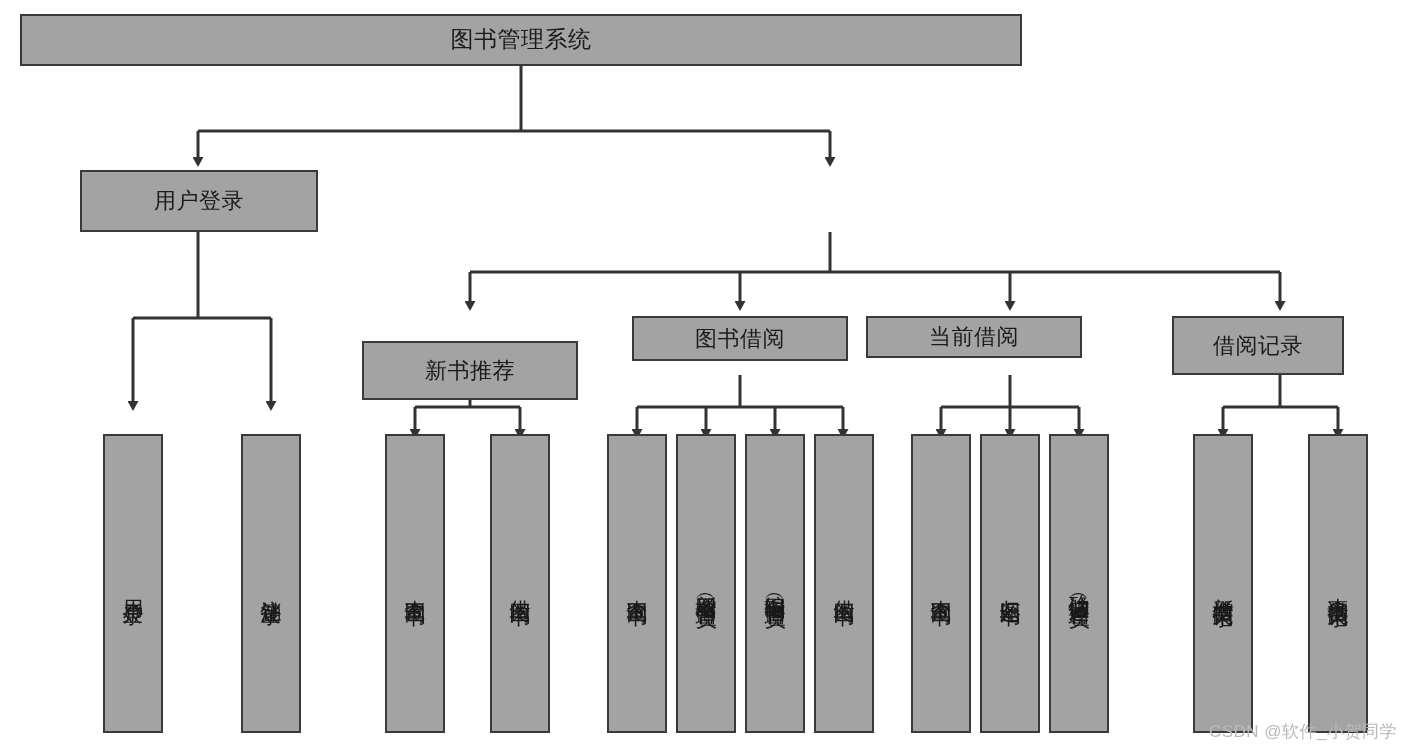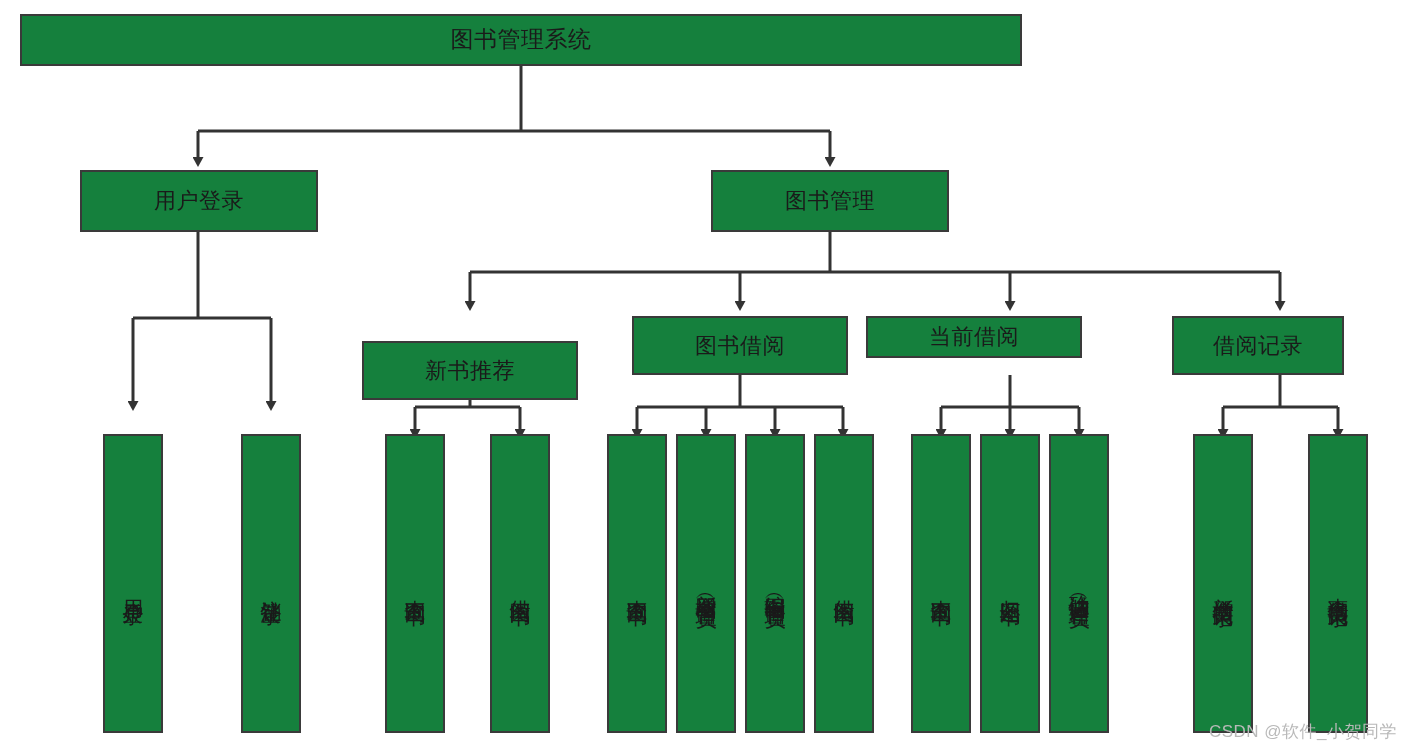--- a/index.html
+++ b/index.html
@@ -21,21 +21,21 @@
     position: absolute;
     left: 0;
     top: 0;
     width: 1405px;
     height: 747px;
     pointer-events: none;
   }
   .node {
     position: absolute;
     box-sizing: border-box;
-    background: #15803d;
+    background: #a3a3a3;
     border: 2px solid #3a3a3a;
     display: flex;
     align-items: center;
     justify-content: center;
     color: #1a1a1a;
   }
   .node .label {
     text-align: center;
     line-height: 1.18;
     letter-spacing: 0.5px;
@@ -128,29 +128,26 @@
   </svg>
 
   <div class="node horizontal" id="root-node" style="left:20px; top:14px; width:1002px; height:52px;">
     <span class="label">图书管理系统</span>
   </div>
 
   <div class="node horizontal" style="left:80px; top:170px; width:238px; height:62px;">
     <span class="label">用户登录</span>
   </div>
 
-  <div class="node horizontal" style="left:711px; top:170px; width:238px; height:62px;">
-    <span class="label">图书管理</span>
-  </div>
 
   <div class="node horizontal" style="left:362px; top:316px; width:216px; height:59px;margin-top:25px;">
     <span class="label">新书推荐</span>
   </div>
 
-  <div class="node horizontal" style="left:632px; top:316px; width:216px; height:59px;">
+  <div class="node horizontal" style="left:632px; top:316px; width:216px; height:45px;">
     <span class="label">图书借阅</span>
   </div>
 
   <div class="node horizontal" style="left:866px; top:316px; width:216px; height:42px;">
     <span class="label">当前借阅</span>
   </div>
 
   <div class="node horizontal" style="left:1172px; top:316px; width:172px; height:59px;">
     <span class="label">借阅记录</span>
   </div>

